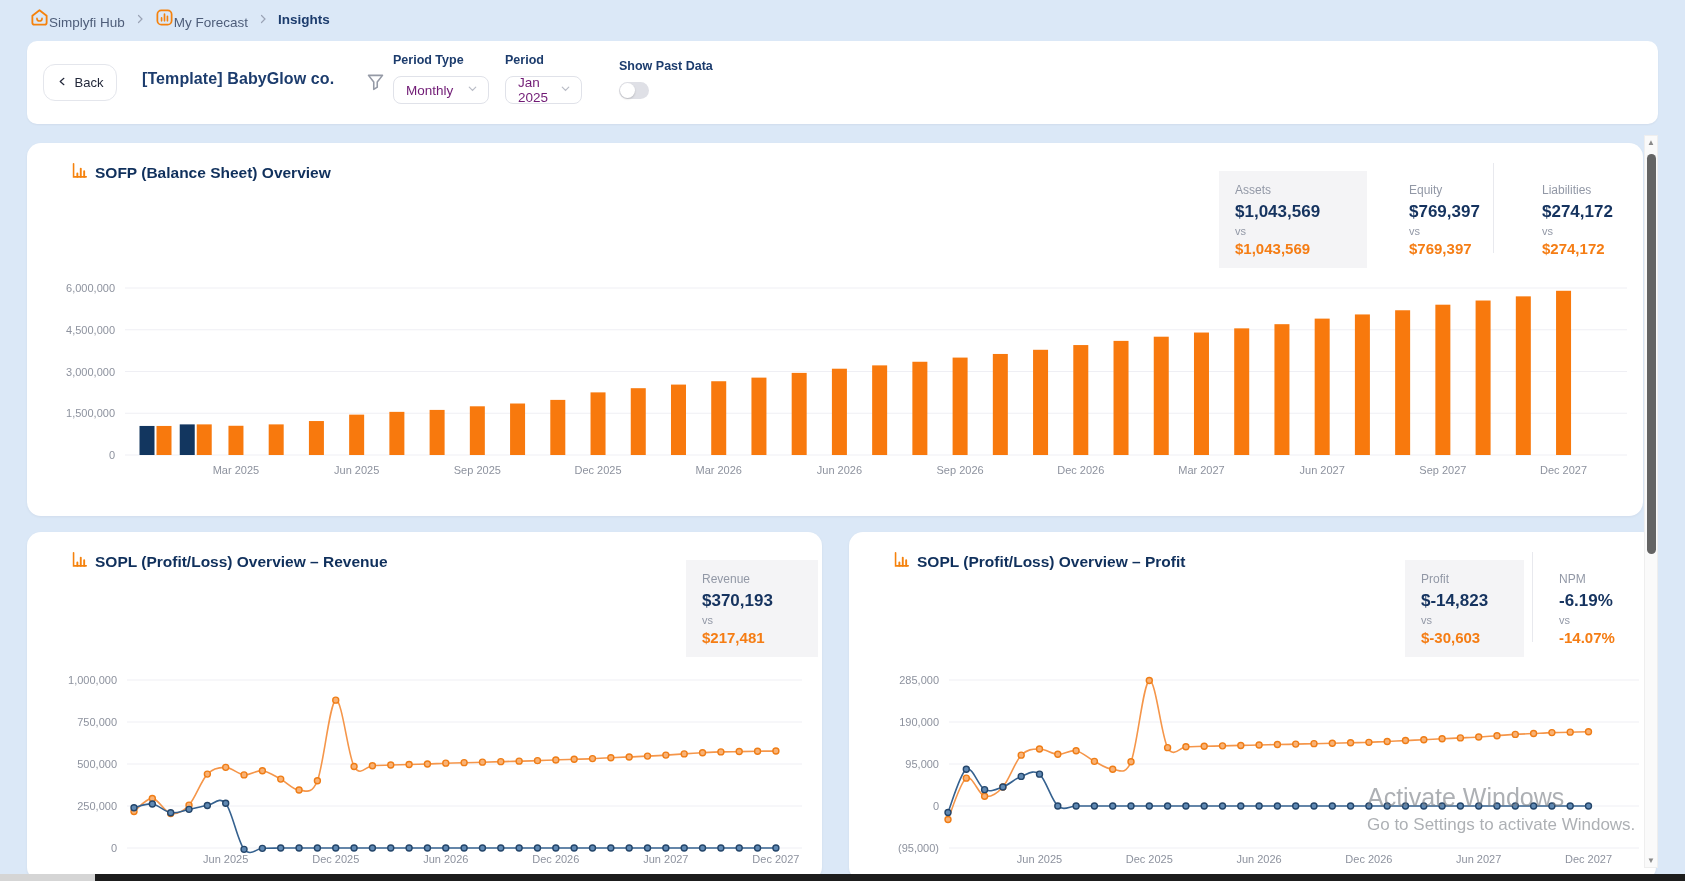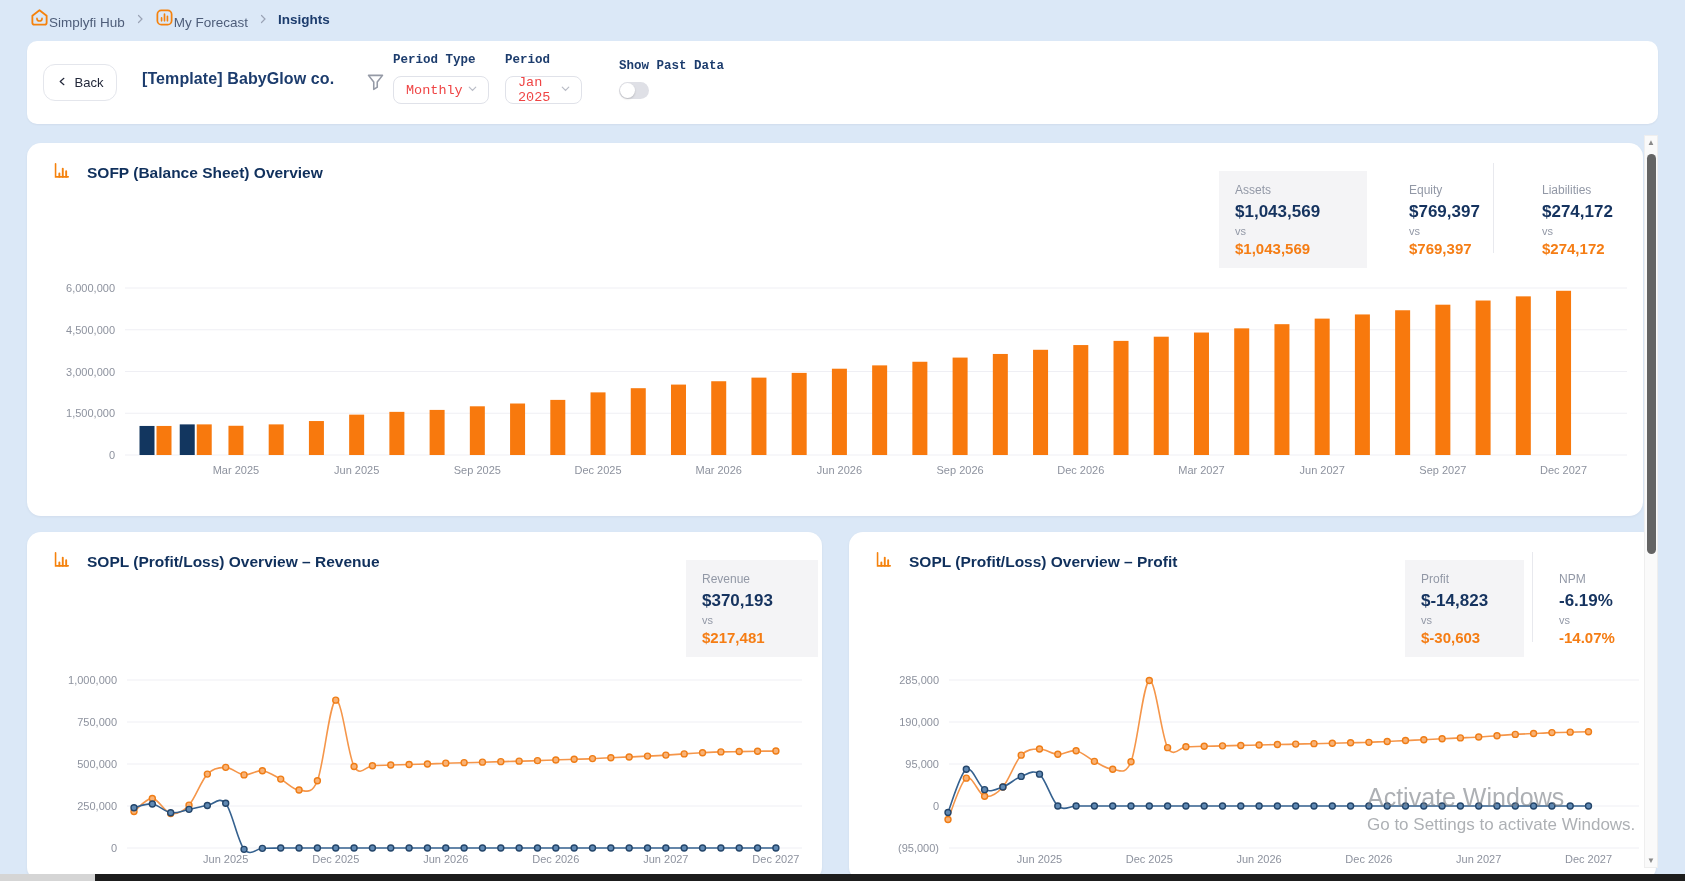--- a/index.html
+++ b/index.html
@@ -20,37 +20,37 @@
   
   .header-card { position:absolute; left:27px; top:41px; width:1631px; height:83px;
     background:#fff; border-radius:10px; box-shadow:0 1px 2px rgba(16,24,40,.05); }
   .back-btn { position:absolute; left:16px; top:23px; width:74px; height:37px;
     border:1px solid #e4e6ec; border-radius:12px; background:#fff;
     display:flex; align-items:center; justify-content:center; gap:7px;
     font-size:13px; color:#23283a; cursor:pointer; }
   .hdr-title { position:absolute; left:115px; top:29px; font-size:16px;
     font-weight:bold; color:#1c3c6d; letter-spacing:.1px; }
   .filter-ic { position:absolute; left:338px; top:30px; cursor:pointer; }
-  .fgroup { position:absolute; top:12px;font-family:Liberation Mono, monospace; }
+  .fgroup { position:absolute; top:12px; }
   .fgroup .flabel { font-size:12.5px; font-weight:bold; color:#1c3c6d; margin-bottom:9px; }
   .select { height:28px; border:1px solid #e0e2e9; border-radius:8px; background:#fff;
     display:flex; align-items:center; justify-content:space-between;
-    padding:0 9px 0 12px; font-size:13.5px; color:#ef4444; cursor:pointer; }
+    padding:0 9px 0 12px; font-size:13.5px; color:#701a75; cursor:pointer; }
   .toggle { width:30px; height:17px; border-radius:9px; background:#dfe0e6;
     position:relative; cursor:pointer; }
   .toggle .knob { position:absolute; left:1px; top:1px; width:15px; height:15px;
     border-radius:50%; background:#fff; box-shadow:0 1px 2px rgba(0,0,0,.18); }
   
   .card { position:absolute; background:#fff; border-radius:14px;
     box-shadow:0 1px 3px rgba(16,24,40,.05); overflow:hidden; }
   #card-sofp    { left:27px;  top:143px; width:1616px; height:373px; }
   #card-revenue { left:27px;  top:532px; width:795px;  height:349px; }
   #card-profit  { left:849px; top:532px; width:807px;  height:349px; }
-  .card-title-row { position:absolute; left:25px; top:18px; display:flex;
-    align-items:center; gap:16px; z-index:2; }
+  .card-title-row { position:absolute; left:43px; top:18px; display:flex;
+    align-items:center; gap:6px; z-index:2; }
   .card-title { font-size:15.5px; font-weight:bold; color:#10305c; }
   .card svg.chart { position:absolute; left:0; top:0; }
   
   .stat-cell { position:absolute; top:28px; height:97px; padding:12px 0 0 16px; }
   .stat-cell.selected { background:#f4f4f6; }
   .stat-label { font-size:12px; color:#9298a6; margin-bottom:5px; }
   .stat-value { font-size:17px; font-weight:bold; color:#15335f; margin-bottom:3px; }
   .stat-vs { font-size:11px; color:#9298a6; margin-bottom:3px; }
   .stat-compare { font-size:15px; font-weight:bold; color:#f57d14; }
   .stat-divider { position:absolute; top:20px; width:1px; height:90px; background:#e8e9ee; }

